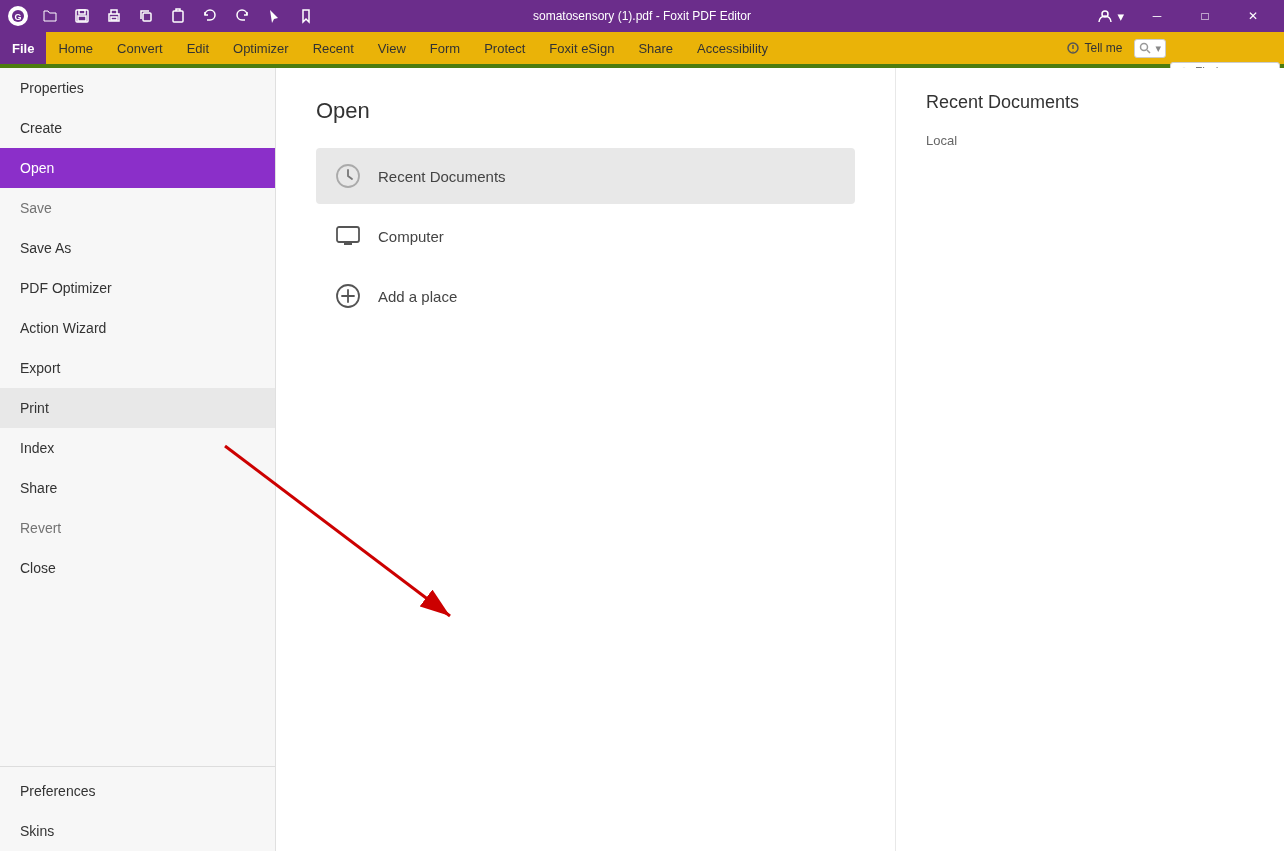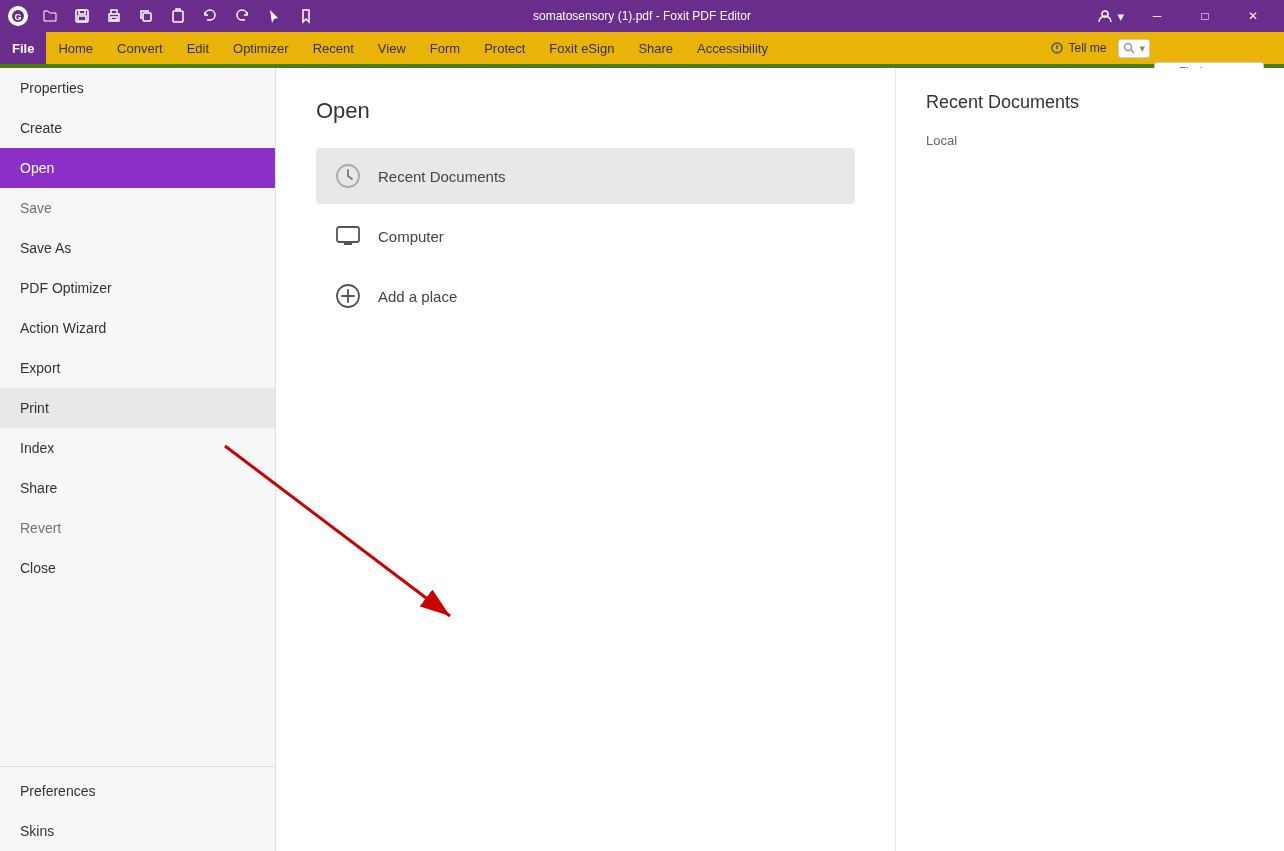--- a/index.html
+++ b/index.html
@@ -40,21 +40,21 @@
       padding: 0 12px;
       height: 100%;
       display: flex;
       align-items: center;
       cursor: pointer;
       font-size: 13px;
       color: #333;
       white-space: nowrap;
     }
     .menu-tab.file-tab { background: #6b2d8b; color: white; font-weight: 600; }
-    .menu-bar-right { display: flex; align-items: center; margin-left: auto; gap: 4px; padding-right: 20px; }
+    .menu-bar-right { display: flex; align-items: center; margin-left: auto; gap: 4px; padding-right: 4px; }
     .tell-me-btn {
       display: flex; align-items: center; gap: 4px; padding: 4px 8px; cursor: pointer;
       font-size: 12px; color: #333; border-radius: 3px;
     }
     .search-bar { display: flex; align-items: flex-end; border: 1px solid #ccc; border-radius: 3px; padding: 2px 8px; background: white; margin-top: 48px; }
     .search-bar input { border: none; outline: none; font-size: 12px; width: 100px; }
 
     
     .app-body { display: flex; height: calc(851px - 68px); }
 

